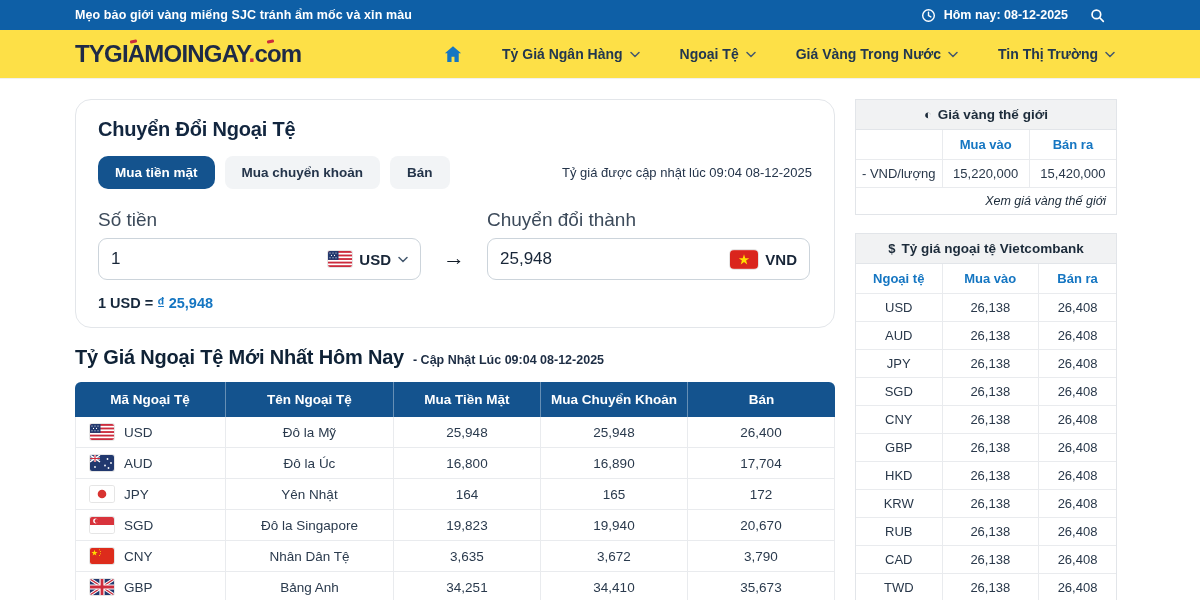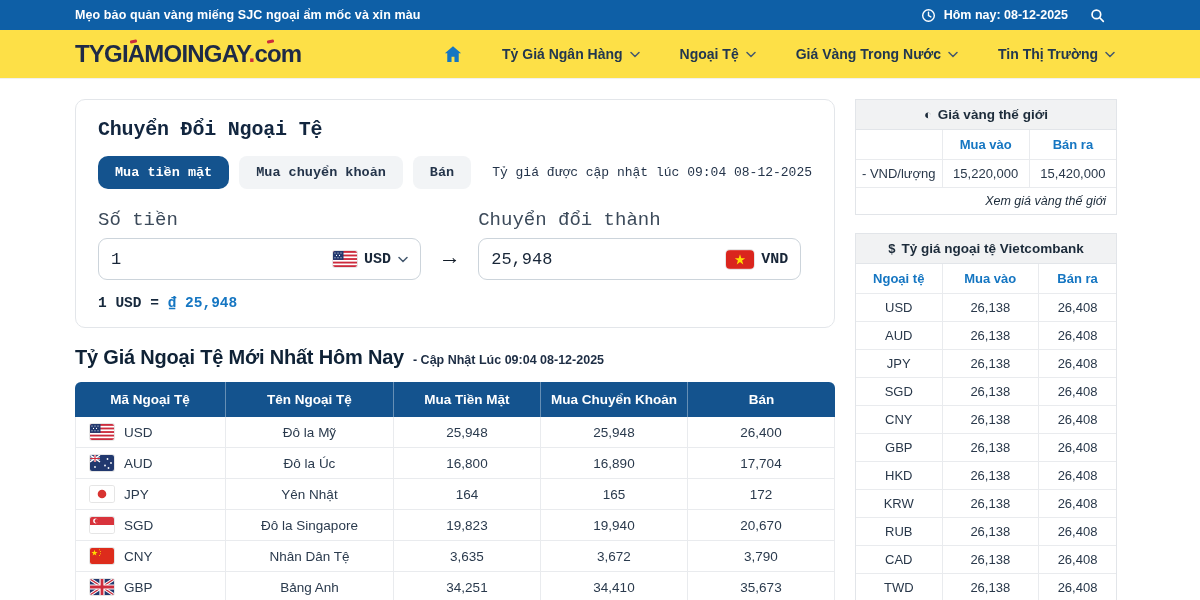--- a/index.html
+++ b/index.html
@@ -31,22 +31,22 @@
     color:#22374f; cursor:pointer; white-space:nowrap; }
   .chev { display:inline-flex; width:10px; height:7px; color:#44586e; }
   .chev svg { width:100%; height:100%; }
 
   
   .content { display:flex; gap:20px; padding:0 83px 0 75px; align-items:flex-start; }
   .main { flex:1; min-width:0; }
   .sidebar { width:262px; flex:0 0 262px; }
 
   
-  .card { margin-top:20px; border:1px solid #e3e6ea; border-radius:10px;
-    padding:18px 22px 16px; background:#fff;font-family:Liberation Mono, monospace; }
+  .card { margin-top:20px; border:1px solid #e3e6ea; border-radius:16px;
+    padding:18px 22px 16px; background:#fff; }
   .card-title { font-size:20px; font-weight:800; color:#12263f; letter-spacing:-0.2px; }
   .tabs-row { margin-top:15px; display:flex; align-items:center; gap:10px; }
   .tab { border:none; font:inherit; font-size:13.5px; font-weight:700; color:#24344a;
     background:#f2f4f6; border-radius:8px; padding:9px 17px; cursor:pointer; }
   .tab.active { background:#14538e; color:#fff; border-radius:10px; }
   .updated { margin-left:auto; font-size:13px; color:#24344a; }
   .fields { margin-top:20px; display:flex; align-items:flex-end; gap:22px; }
   .field { display:flex; flex-direction:column; }
   .field label { font-size:19px; color:#3c4a5a; margin-bottom:7px; }
   .inputbox { width:323px; height:42px; border:1.5px solid #ccd4db; border-radius:9px;
@@ -96,21 +96,21 @@
   .w-table td { text-align:center; padding:6px 4px; color:#29384a;
     border-bottom:1px solid #e9ebee; border-right:1px solid #e9ebee; font-size:13px;margin-top:44px; }
   .w-foot { padding:6px 10px; text-align:right; font-style:italic; font-size:12.5px;
     color:#1c2b3a; cursor:pointer; }
   .gold-label { font-size:12.5px; }
 </style>
 </head>
 <body>
 
 <div class="topbar">
-  <span class="tip">Mẹo bảo quản vàng miếng SJC ngoại ẩm mốc và xỉn màu</span>
+  <span class="tip">Mẹo bảo giới vàng miếng SJC tránh ẩm mốc và xỉn màu</span>
   <span class="right">
     <span class="icon16">
       <svg viewBox="0 0 16 16" fill="none" stroke="#fff" stroke-width="1.5">
           <circle cx="8" cy="8" r="6.2"></circle>
           <path d="M8 4.5V8l2.5 1.5" stroke-linecap="round"></path>
         </svg>
     </span>
     <span>Hôm nay: 08-12-2025</span>
     <span class="icon16 search">
       <svg viewBox="0 0 16 16" fill="none" stroke="#fff" stroke-width="1.8">

